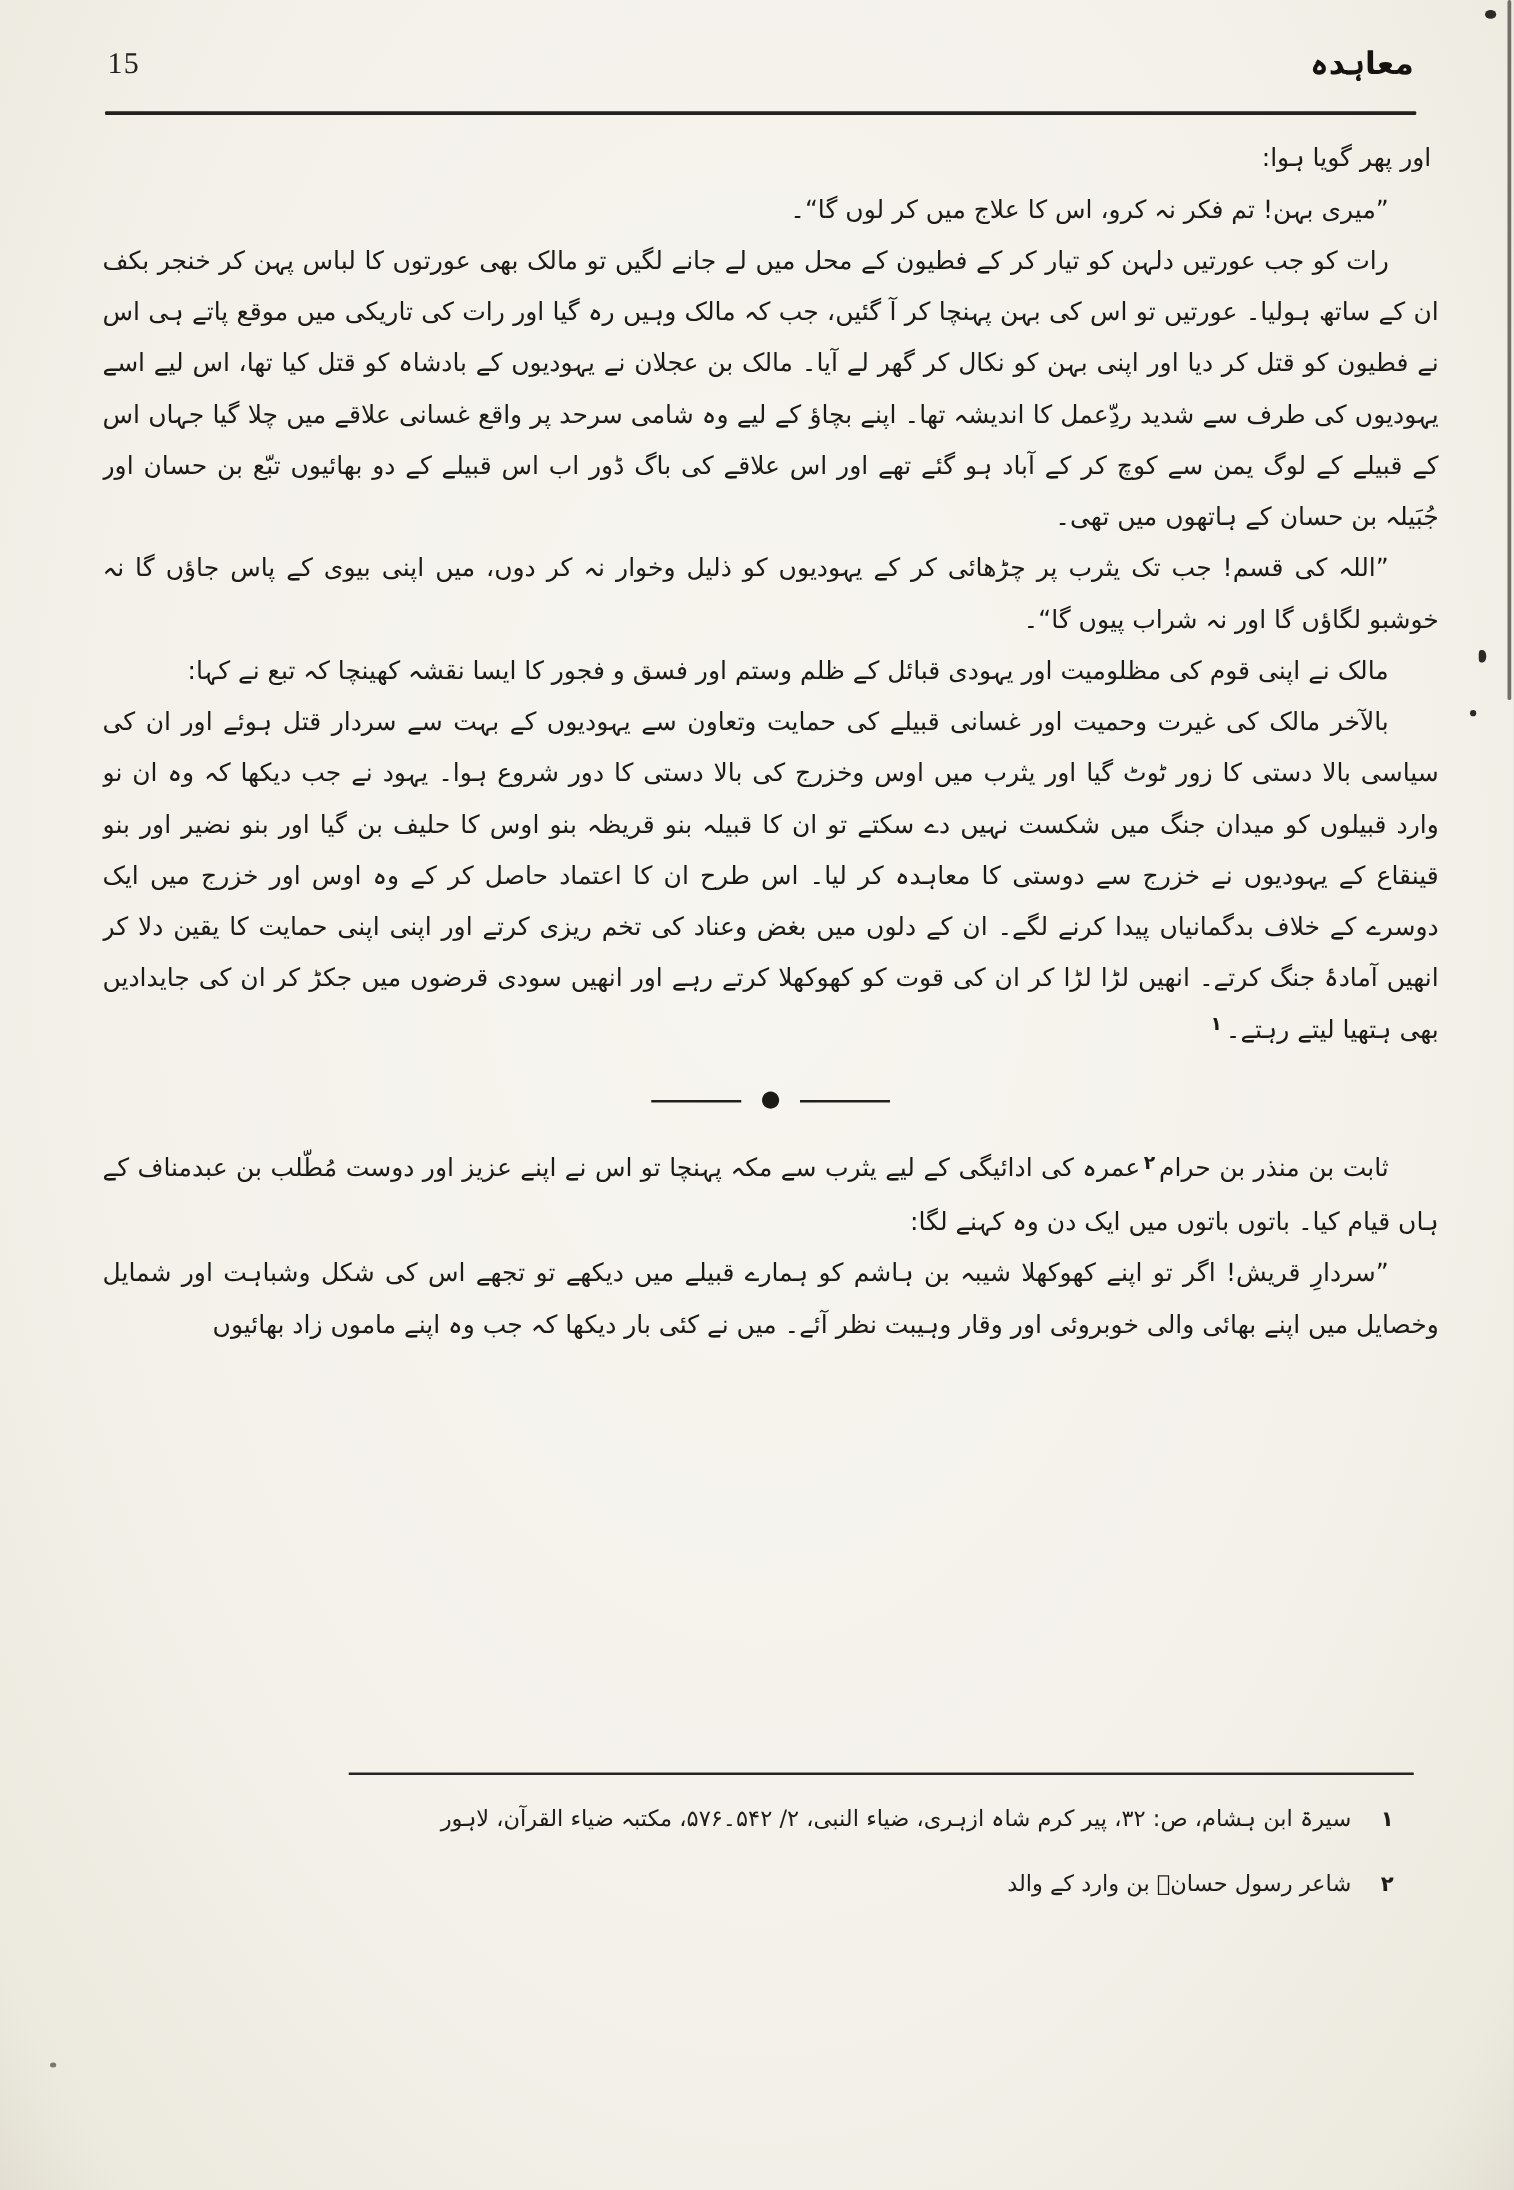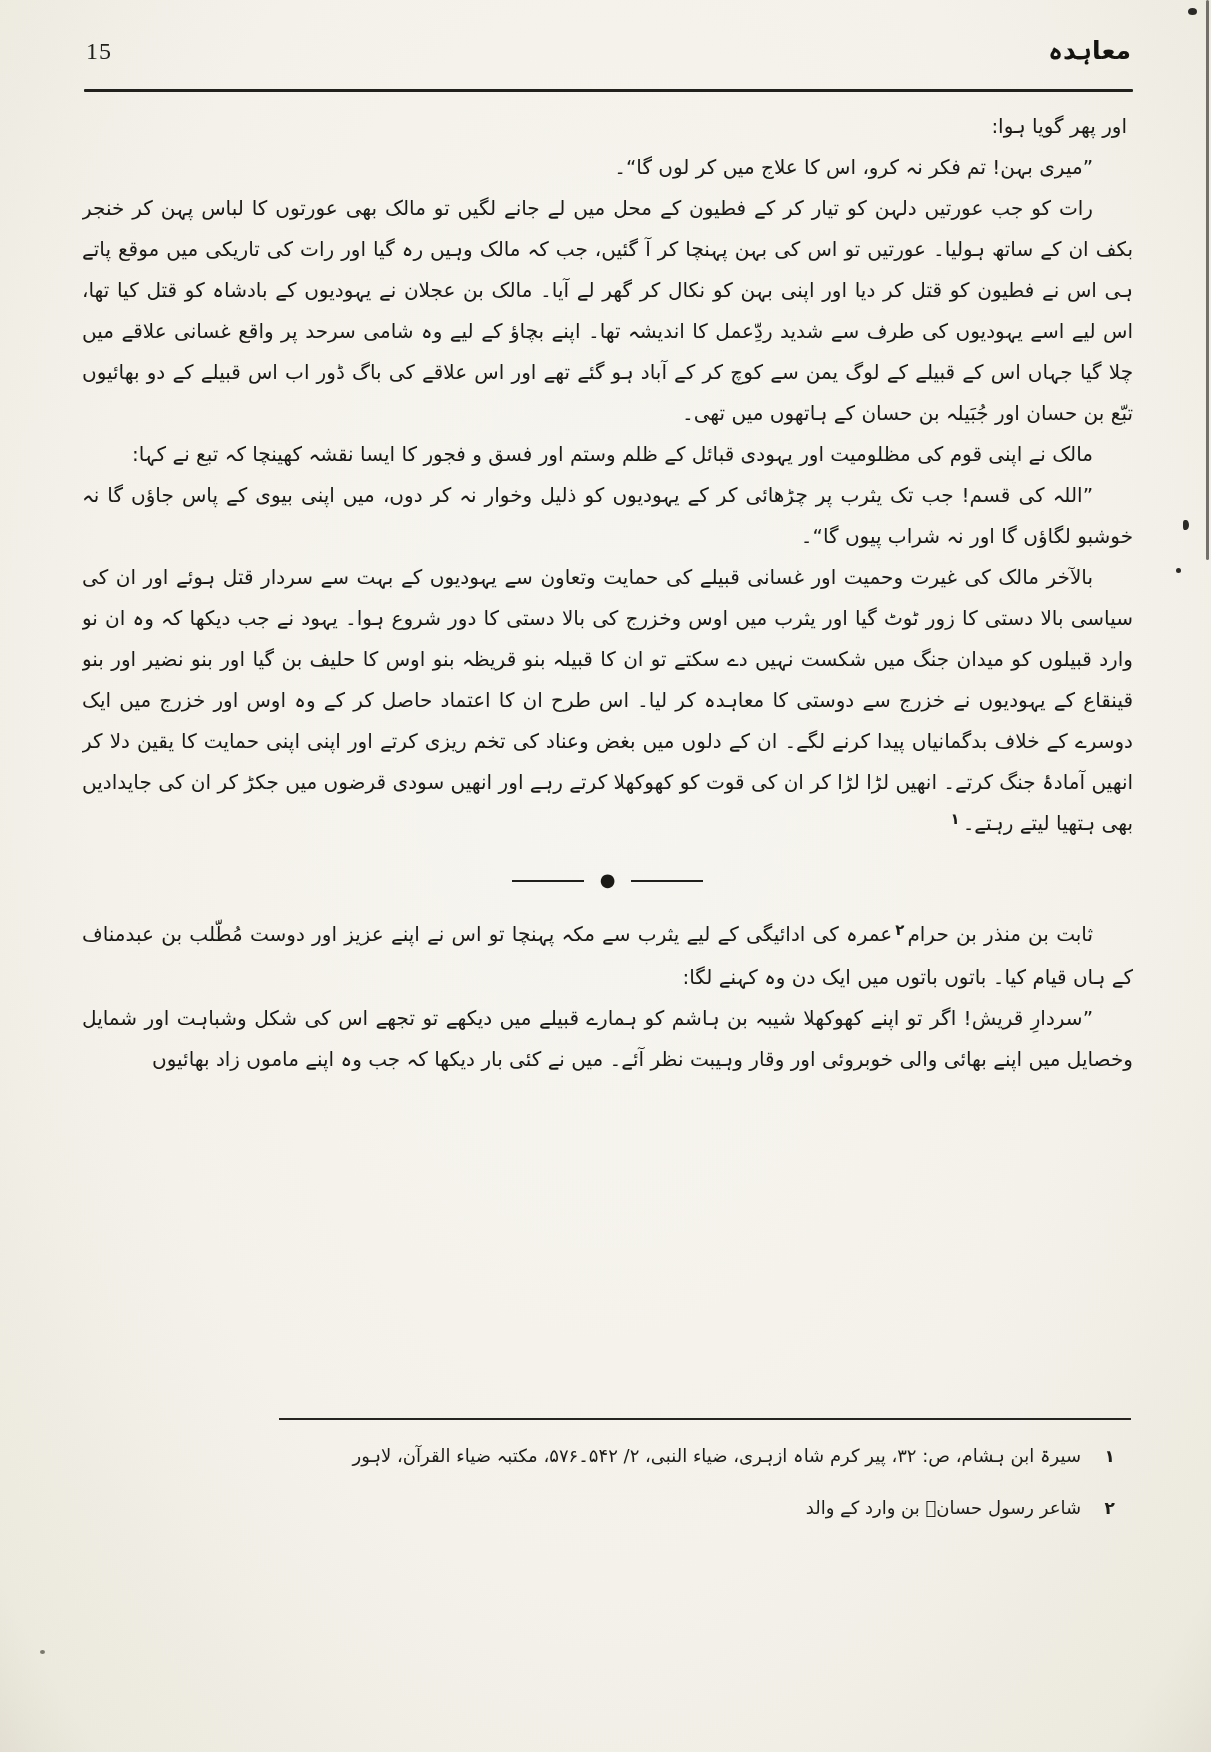--- a/index.html
+++ b/index.html
@@ -38,21 +38,21 @@
   .book-title {
     direction: rtl;
     font-size: 25px; font-weight: bold; color: #14130f;
   }
   .header-rule {
     position: absolute; top: 89px; left: 84px; right: 78px;
     height: 3px; background: #23211d; border-radius: 1px;
   }
 
   .body-text {
-    position: absolute; top: 106px; right: 78px; left: 82px;
+    position: absolute; top: 106px; right: 60px; left: 82px;
     height: 1296px; overflow: hidden;
     direction: rtl; unicode-bidi: embed;
     font-size: 20px; line-height: 41px;
     text-align: justify;
     color: #19181400; 
     color: #1b1a16;
   }
   .para { margin: 0; text-indent: 40px; }
   .para.flush { text-indent: 6px; }
   .fn-marker {
@@ -94,22 +94,22 @@
   <div class="header">
     <span class="page-number">15</span>
     <span class="book-title">معاہدہ</span>
   </div>
   <div class="header-rule"></div>
 
   <div class="body-text">
     <p class="para flush">اور پھر گویا ہوا:</p>
     <p class="para">”میری بہن! تم فکر نہ کرو، اس کا علاج میں کر لوں گا“۔</p>
     <p class="para">رات کو جب عورتیں دلہن کو تیار کر کے فطیون کے محل میں لے جانے لگیں تو مالک بھی عورتوں کا لباس پہن کر خنجر بکف ان کے ساتھ ہولیا۔ عورتیں تو اس کی بہن پہنچا کر آ گئیں، جب کہ مالک وہیں رہ گیا اور رات کی تاریکی میں موقع پاتے ہی اس نے فطیون کو قتل کر دیا اور اپنی بہن کو نکال کر گھر لے آیا۔ مالک بن عجلان نے یہودیوں کے بادشاہ کو قتل کیا تھا، اس لیے اسے یہودیوں کی طرف سے شدید ردِّعمل کا اندیشہ تھا۔ اپنے بچاؤ کے لیے وہ شامی سرحد پر واقع غسانی علاقے میں چلا گیا جہاں اس کے قبیلے کے لوگ یمن سے کوچ کر کے آباد ہو گئے تھے اور اس علاقے کی باگ ڈور اب اس قبیلے کے دو بھائیوں تبّع بن حسان اور جُبَیلہ بن حسان کے ہاتھوں میں تھی۔</p>
+    <p class="para">”اللہ کی قسم! جب تک یثرب پر چڑھائی کر کے یہودیوں کو ذلیل وخوار نہ کر دوں، میں اپنی بیوی کے پاس جاؤں گا نہ خوشبو لگاؤں گا اور نہ شراب پیوں گا“۔</p>
     <p class="para">مالک نے اپنی قوم کی مظلومیت اور یہودی قبائل کے ظلم وستم اور فسق و فجور کا ایسا نقشہ کھینچا کہ تبع نے کہا:</p>
-    <p class="para">”اللہ کی قسم! جب تک یثرب پر چڑھائی کر کے یہودیوں کو ذلیل وخوار نہ کر دوں، میں اپنی بیوی کے پاس جاؤں گا نہ خوشبو لگاؤں گا اور نہ شراب پیوں گا“۔</p>
     <p class="para"><span>بالآخر مالک کی غیرت وحمیت اور غسانی قبیلے کی حمایت وتعاون سے یہودیوں کے بہت سے سردار قتل ہوئے اور ان کی سیاسی بالا دستی کا زور ٹوٹ گیا اور یثرب میں اوس وخزرج کی بالا دستی کا دور شروع ہوا۔ یہود نے جب دیکھا کہ وہ ان نو وارد قبیلوں کو میدان جنگ میں شکست نہیں دے سکتے تو ان کا قبیلہ بنو قریظہ بنو اوس کا حلیف بن گیا اور بنو نضیر اور بنو قینقاع کے یہودیوں نے خزرج سے دوستی کا معاہدہ کر لیا۔ اس طرح ان کا اعتماد حاصل کر کے وہ اوس اور خزرج میں ایک دوسرے کے خلاف بدگمانیاں پیدا کرنے لگے۔ ان کے دلوں میں بغض وعناد کی تخم ریزی کرتے اور اپنی اپنی حمایت کا یقین دلا کر انھیں آمادۂ جنگ کرتے۔ انھیں لڑا لڑا کر ان کی قوت کو کھوکھلا کرتے رہے اور انھیں سودی قرضوں میں جکڑ کر ان کی جایدادیں بھی ہتھیا لیتے رہتے۔</span><span class="fn-marker">۱</span></p>
 
     <div class="divider">
       <span class="bar"></span>
       <span class="dot">●</span>
       <span class="bar"></span>
     </div>
 
     <p class="para"><span>ثابت بن منذر بن حرام</span><span class="fn-marker">۲</span><span>عمرہ کی ادائیگی کے لیے یثرب سے مکہ پہنچا تو اس نے اپنے عزیز اور دوست مُطّلب بن عبدمناف کے ہاں قیام کیا۔ باتوں باتوں میں ایک دن وہ کہنے لگا:</span></p>
     <p class="para">”سردارِ قریش! اگر تو اپنے کھوکھلا شیبہ بن ہاشم کو ہمارے قبیلے میں دیکھے تو تجھے اس کی شکل وشباہت اور شمایل وخصایل میں اپنے بھائی والی خوبروئی اور وقار وہیبت نظر آئے۔ میں نے کئی بار دیکھا کہ جب وہ اپنے ماموں زاد بھائیوں</p>

